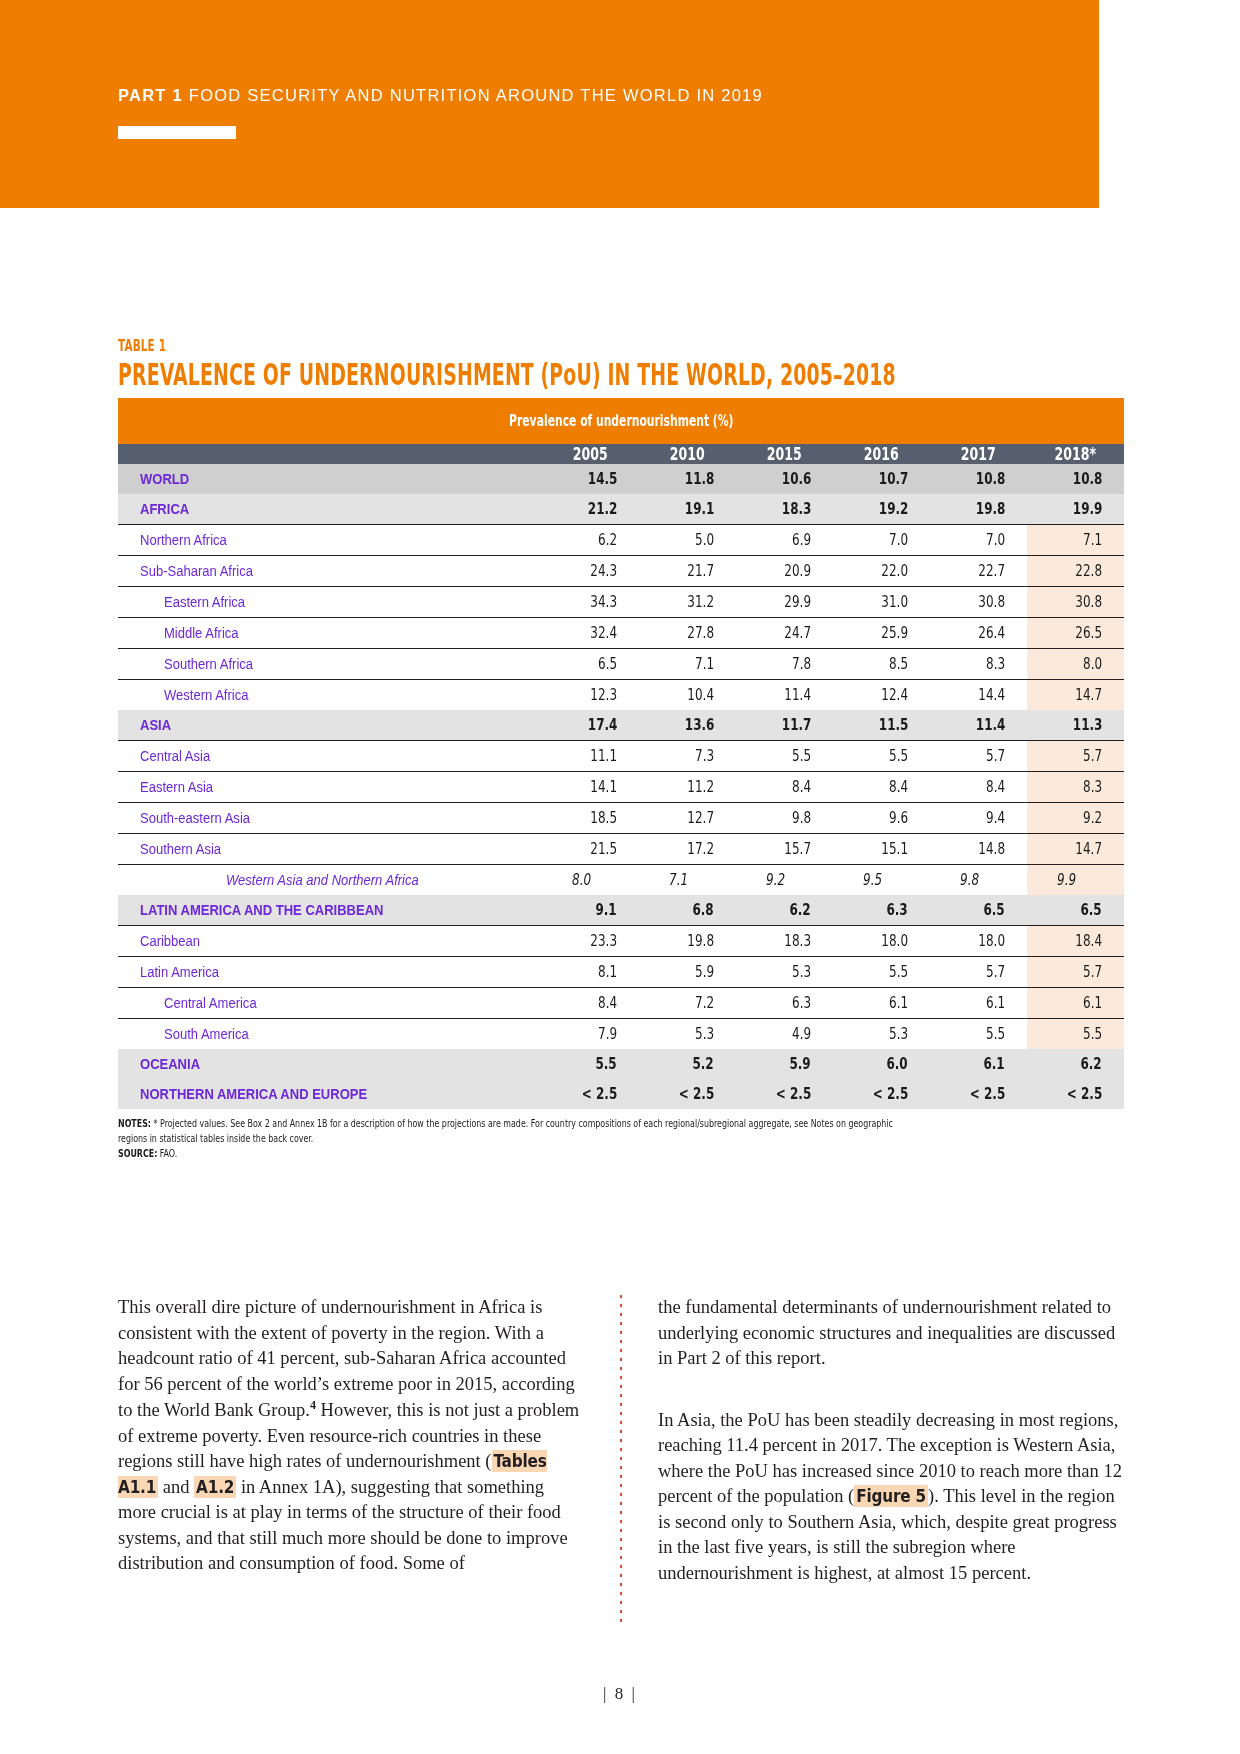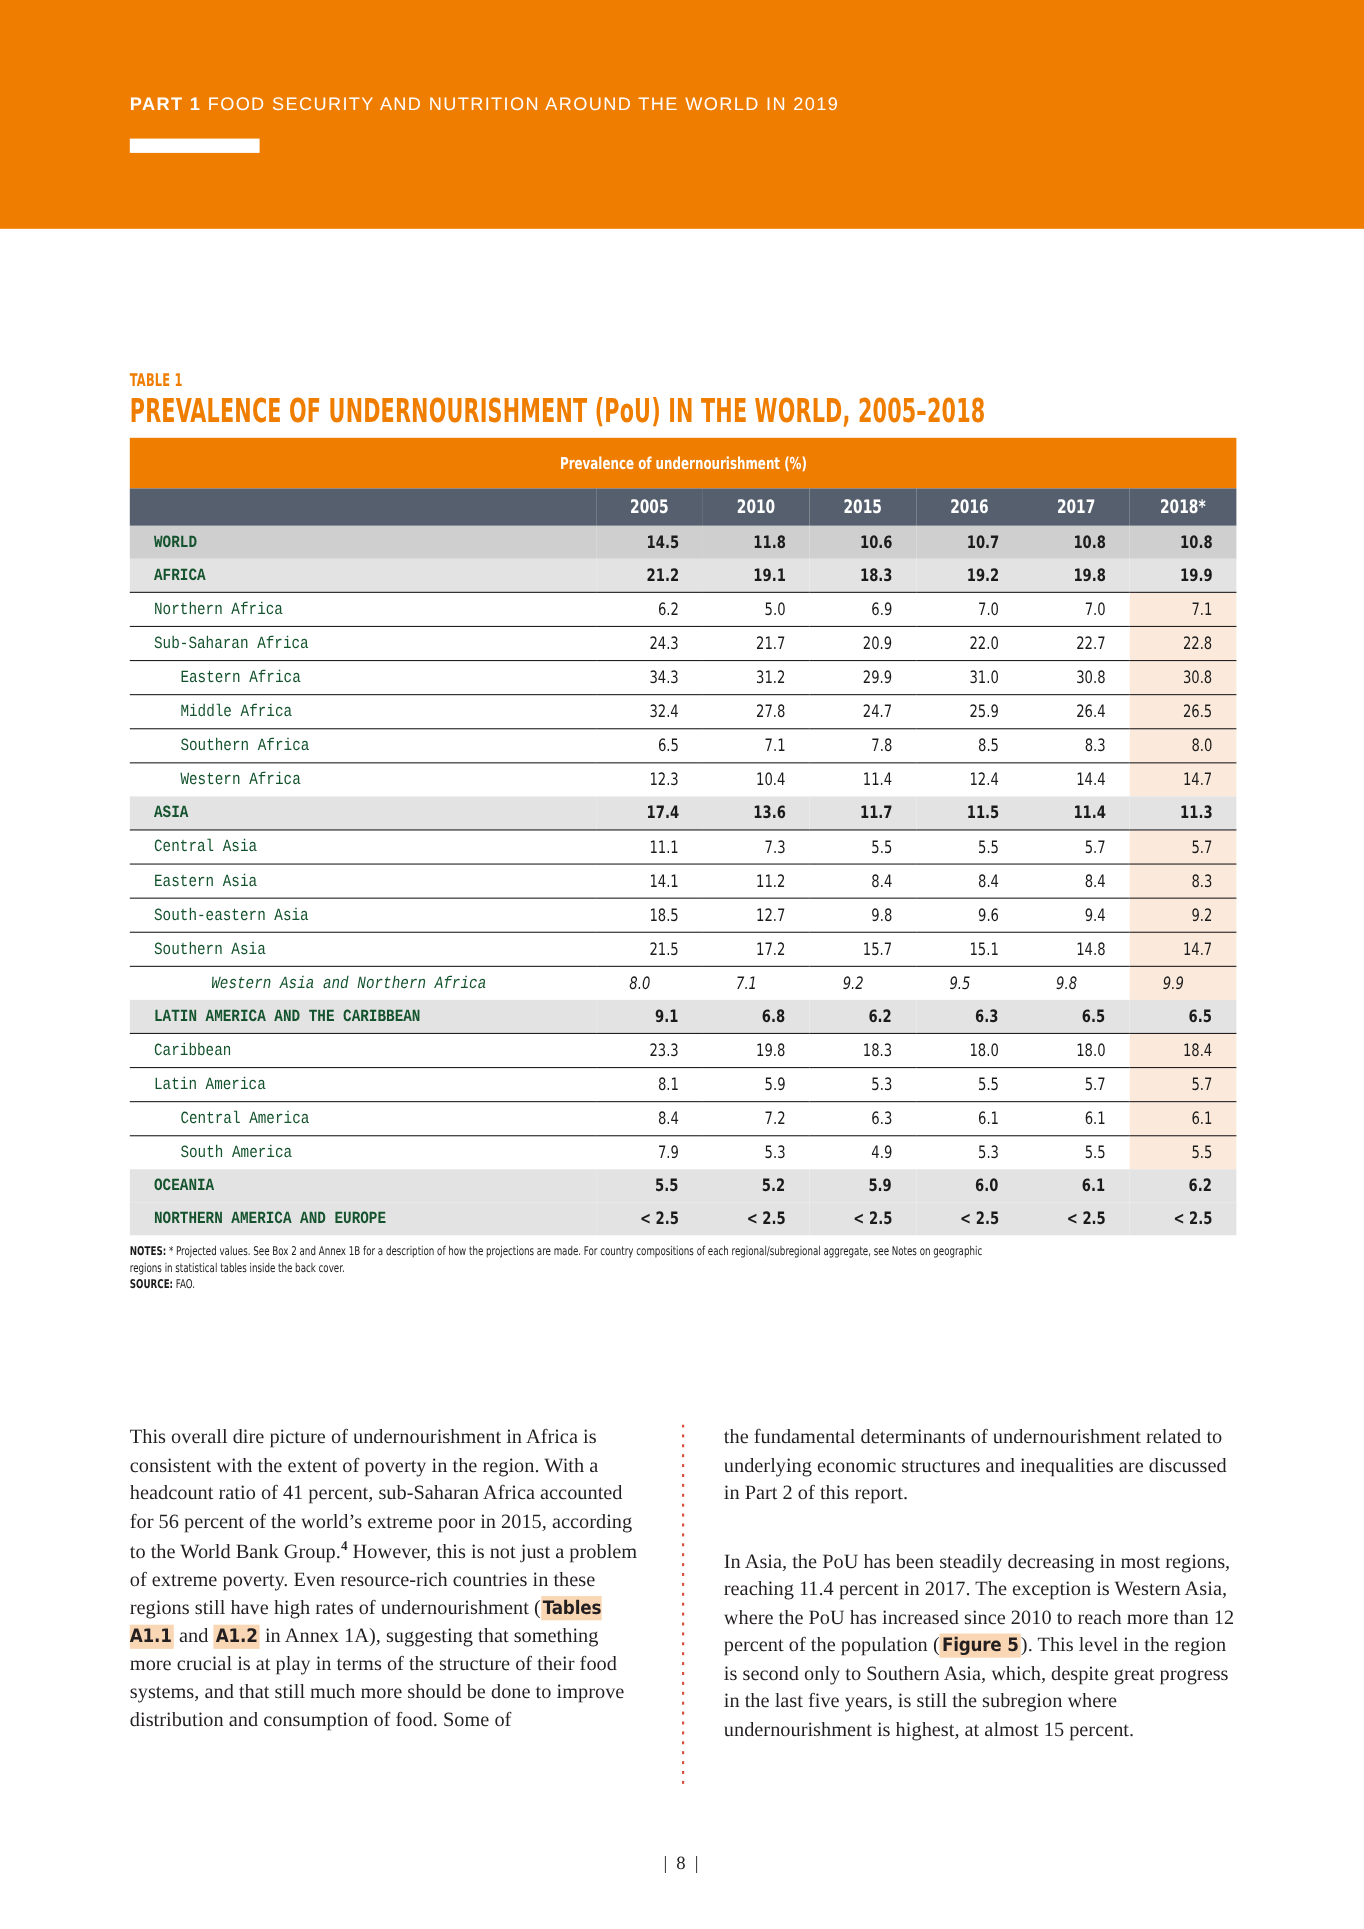--- a/index.html
+++ b/index.html
@@ -12,21 +12,21 @@
     height: 1754px;
     font-family: "Liberation Serif", serif;
     position: relative;
     overflow: hidden;
   }
 
   
   .page-header {
     position: absolute;
     top: 0; left: 0;
-    width: 1240px;
+    width: 1099px;
     height: 208px;
     background: #ef7d00;
   }
   .header-kicker {
     position: absolute;
     left: 118px;
     top: 86px;
     font-family: "Liberation Sans", sans-serif;
     font-size: 16.5px;
     letter-spacing: 1.25px;
@@ -98,36 +98,36 @@
   .band-orange .band-text {
     display: inline-block;
     transform: scaleX(0.80);
   }
   .band-slate td {
     background: #555f6d;
     color: #ffffff;
     text-align: center;
     font-weight: bold;
     font-size: 17px;
-    height: 34px;
+    height: 20px;
     padding: 0;
     font-family: "DejaVu Sans Condensed", "Liberation Sans Narrow", "Liberation Sans", sans-serif;
   }
   .band-slate .yr {
     display: inline-block;
     transform: scaleX(0.82);
   }
 
   table.pou td.lbl {
     text-align: left;
     padding-left: 22px;
     font-size: 15.5px;
-    color: #14532d;
+    color: #6d28d9;
     height: 28px;
-    font-family: Liberation Mono, monospace;
+    font-family: Liberation Sans, sans-serif;
   }
   table.pou td.lbl .t { display: inline-block; transform: scaleX(0.84); transform-origin: left center; }
   table.pou td.num {
     text-align: right;
     padding-right: 22px;
     font-size: 15.5px;
     color: #1b1b1b;
     height: 28px;
     font-family: "DejaVu Sans Condensed", "Liberation Sans Narrow", "Liberation Sans", sans-serif;
   }

